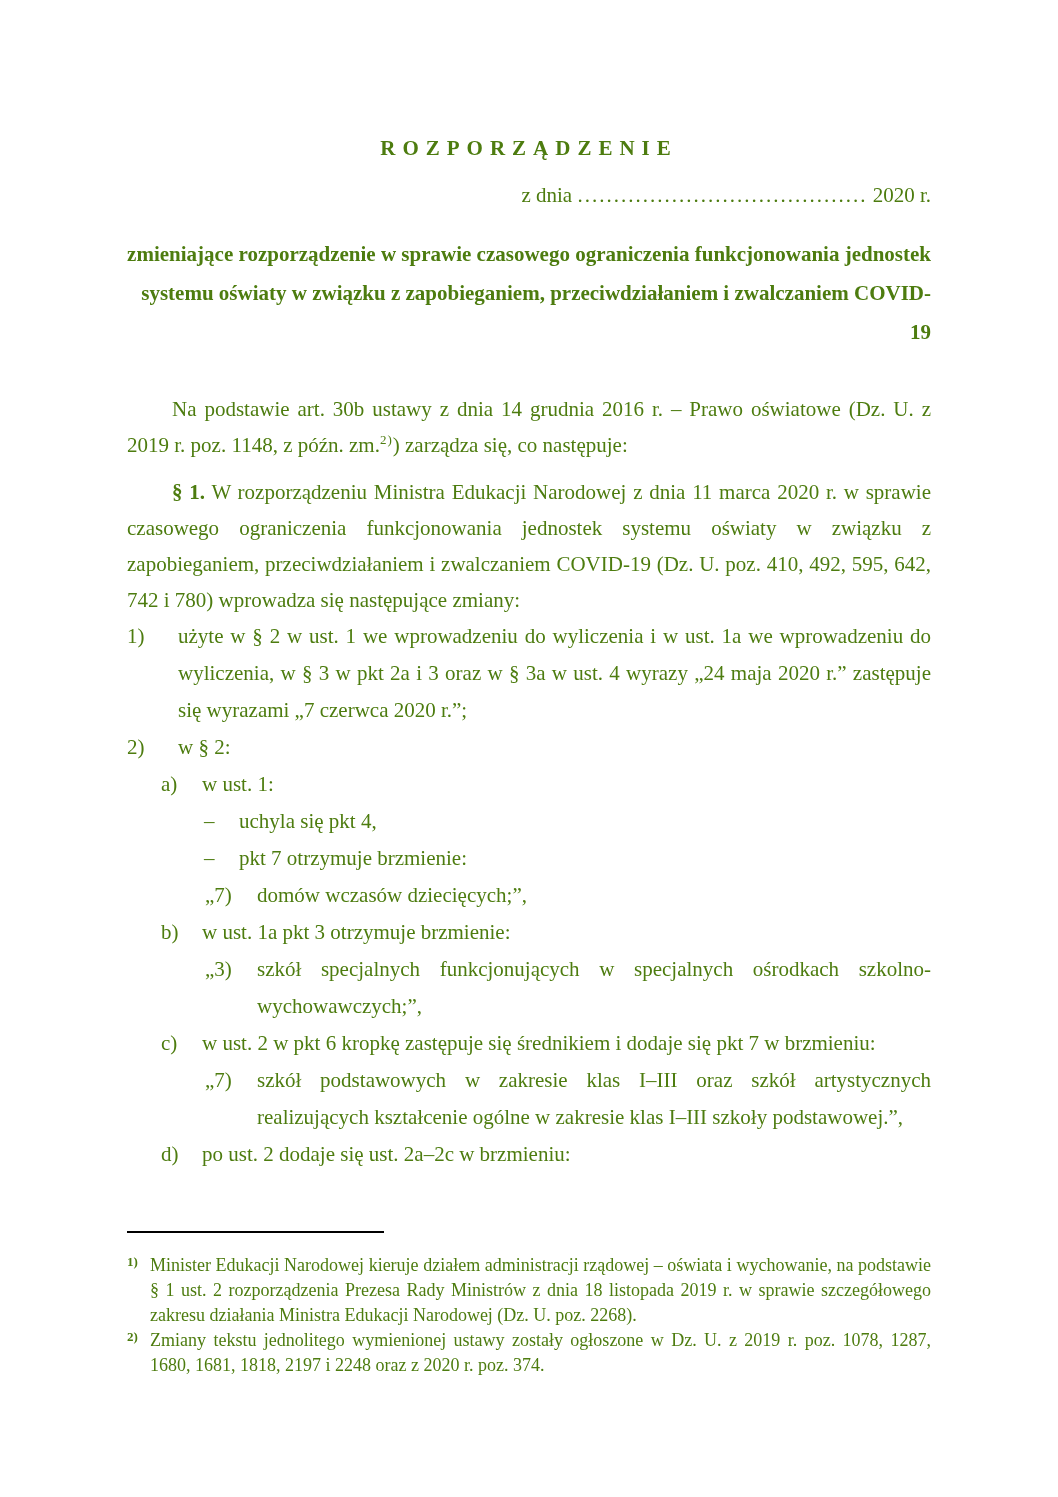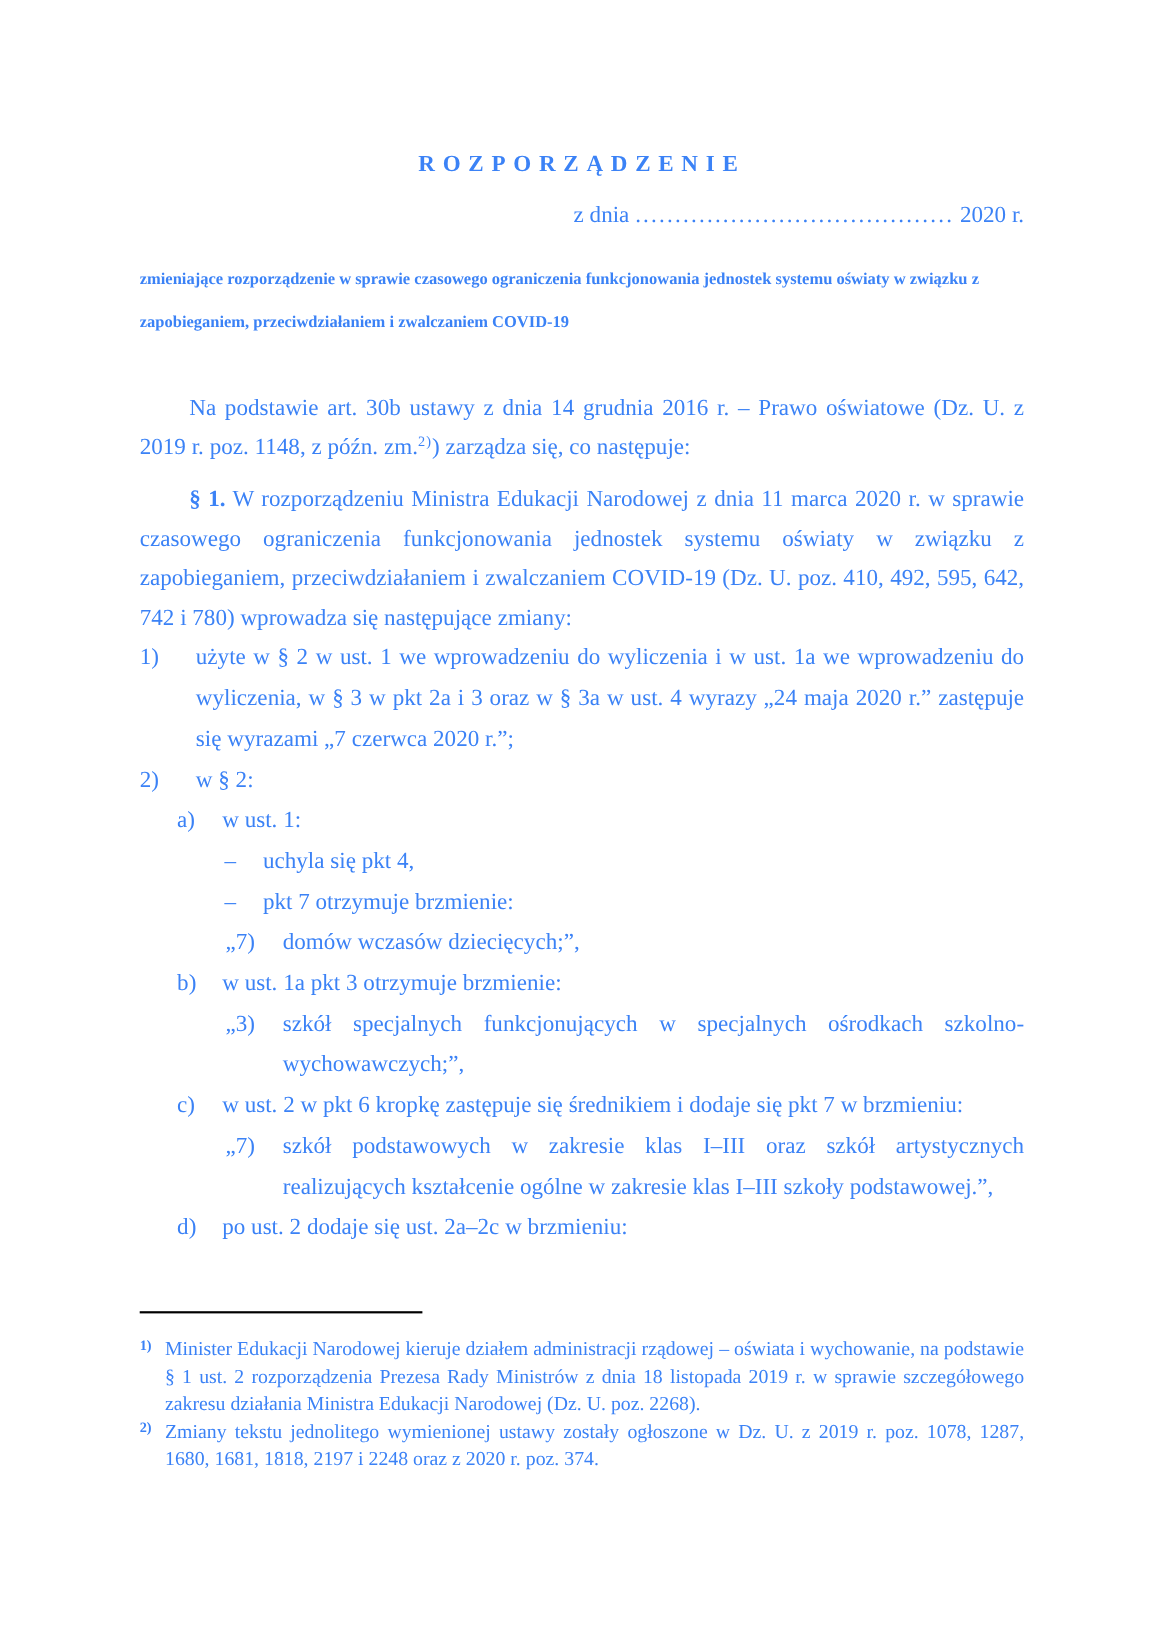--- a/index.html
+++ b/index.html
@@ -3,21 +3,21 @@
 <meta charset="utf-8">
 <style>
   html, body { margin:0; padding:0; background:#ffffff; }
   .page {
     position: relative;
     width: 1058px;
     height: 1497px;
     box-sizing: border-box;
     padding: 133px 127px 0 127px;
     background: #ffffff;
-    color: #3b82f6;
+    color: #4d7c0f;
     font-family: "Liberation Serif", "DejaVu Serif", serif;
     overflow: hidden;
   }
   .doc-type {
     text-align: center;
     font-weight: bold;
     font-size: 21px;
     line-height: 30px;
     letter-spacing: 7px;
   }
@@ -36,23 +36,23 @@
     line-height: 0;
   }
   .date-line {
     text-align: right;
     font-size: 21px;
     line-height: 30px;
     margin-top: 17px;
   }
   .date-dots { letter-spacing: 2px; }
   .subject {
-    text-align: left;
+    text-align: right;
     font-weight: bold;
-    font-size: 15px;
+    font-size: 21px;
     line-height: 39px;
     margin-top: 25px;
   }
   .para {
     font-size: 21px;
     line-height: 36px;
     text-align: justify;
     text-indent: 45px;
     margin: 0;
   }

